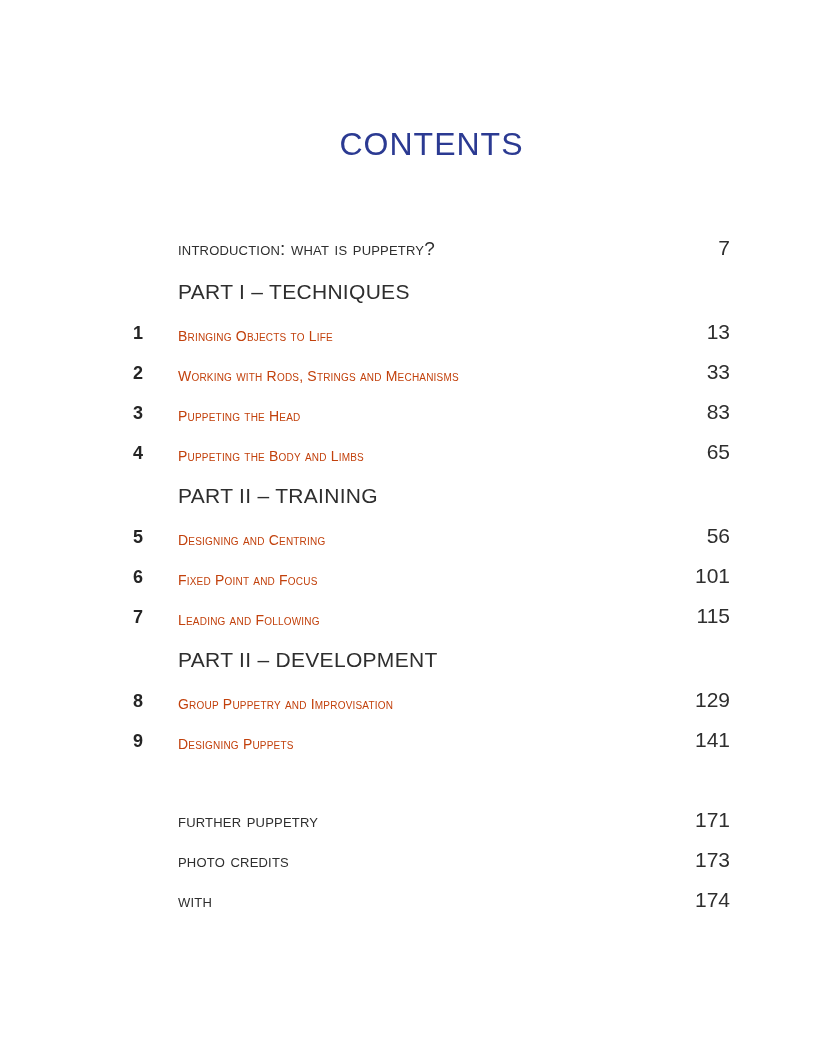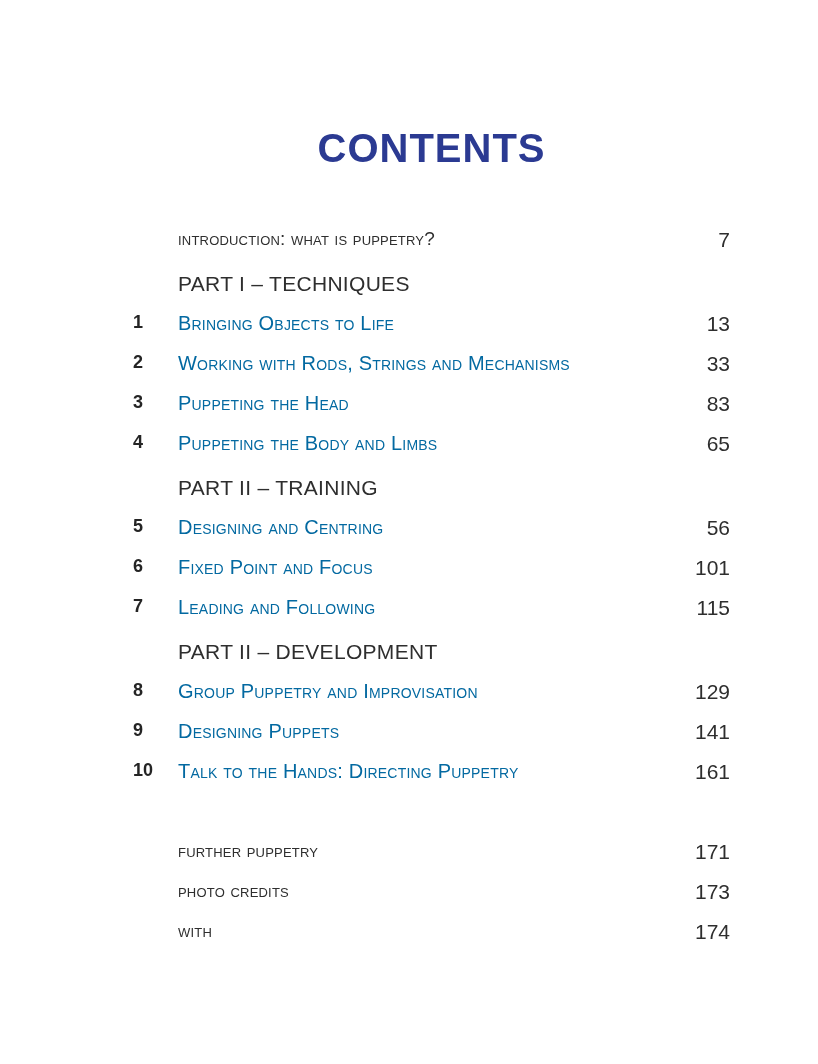--- a/index.html
+++ b/index.html
@@ -9,45 +9,45 @@
     height: 1064px;
     background: #ffffff;
     box-sizing: border-box;
     padding: 128px 88px 0 133px;
     font-family: "Liberation Sans", "DejaVu Sans", sans-serif;
     color: #2b2b2b;
     overflow: hidden;
   }
   .page-title {
     margin: 0 0 60px 0;
-    font-size: 40px;
+    font-size: 32px;
     line-height: 1;
-    font-weight: 700;
+    font-weight: 400;
     letter-spacing: 1px;
     text-align: center;
     color: #2b3a92;
   }
   .row {
     display: flex;
-    align-items: flex-start;
+    align-items: flex-end;
     height: 40px;
   }
   .num-col {
     width: 45px;
     flex: 0 0 45px;
     font-size: 18px;
     font-weight: 700;
     color: #242424;
   }
   .chapter-title {
     flex: 1;
     font-variant: small-caps;
-    font-size: 20px;
+    font-size: 14px;
     letter-spacing: 0.2px;
-    color: #0369a1;
+    color: #c2410c;
     white-space: nowrap;
     overflow: hidden;
   }
   .small-label {
     flex: 1;
     font-variant: small-caps;
     font-size: 19px;
     letter-spacing: 0.2px;
     color: #2e2e2e;
     white-space: nowrap;
@@ -138,25 +138,20 @@
     <div class="row">
       <span class="num-col">8</span>
       <span class="chapter-title">Group Puppetry and Improvisation</span>
       <span class="pageno">129</span>
     </div>
     <div class="row">
       <span class="num-col">9</span>
       <span class="chapter-title">Designing Puppets</span>
       <span class="pageno">141</span>
     </div>
-    <div class="row">
-      <span class="num-col">10</span>
-      <span class="chapter-title">Talk to the Hands: Directing Puppetry</span>
-      <span class="pageno">161</span>
-    </div>
   </div>
 
   <div class="back-matter">
     <div class="row">
       <span class="num-col"></span>
       <span class="small-label">further puppetry</span>
       <span class="pageno">171</span>
     </div>
     <div class="row">
       <span class="num-col"></span>

